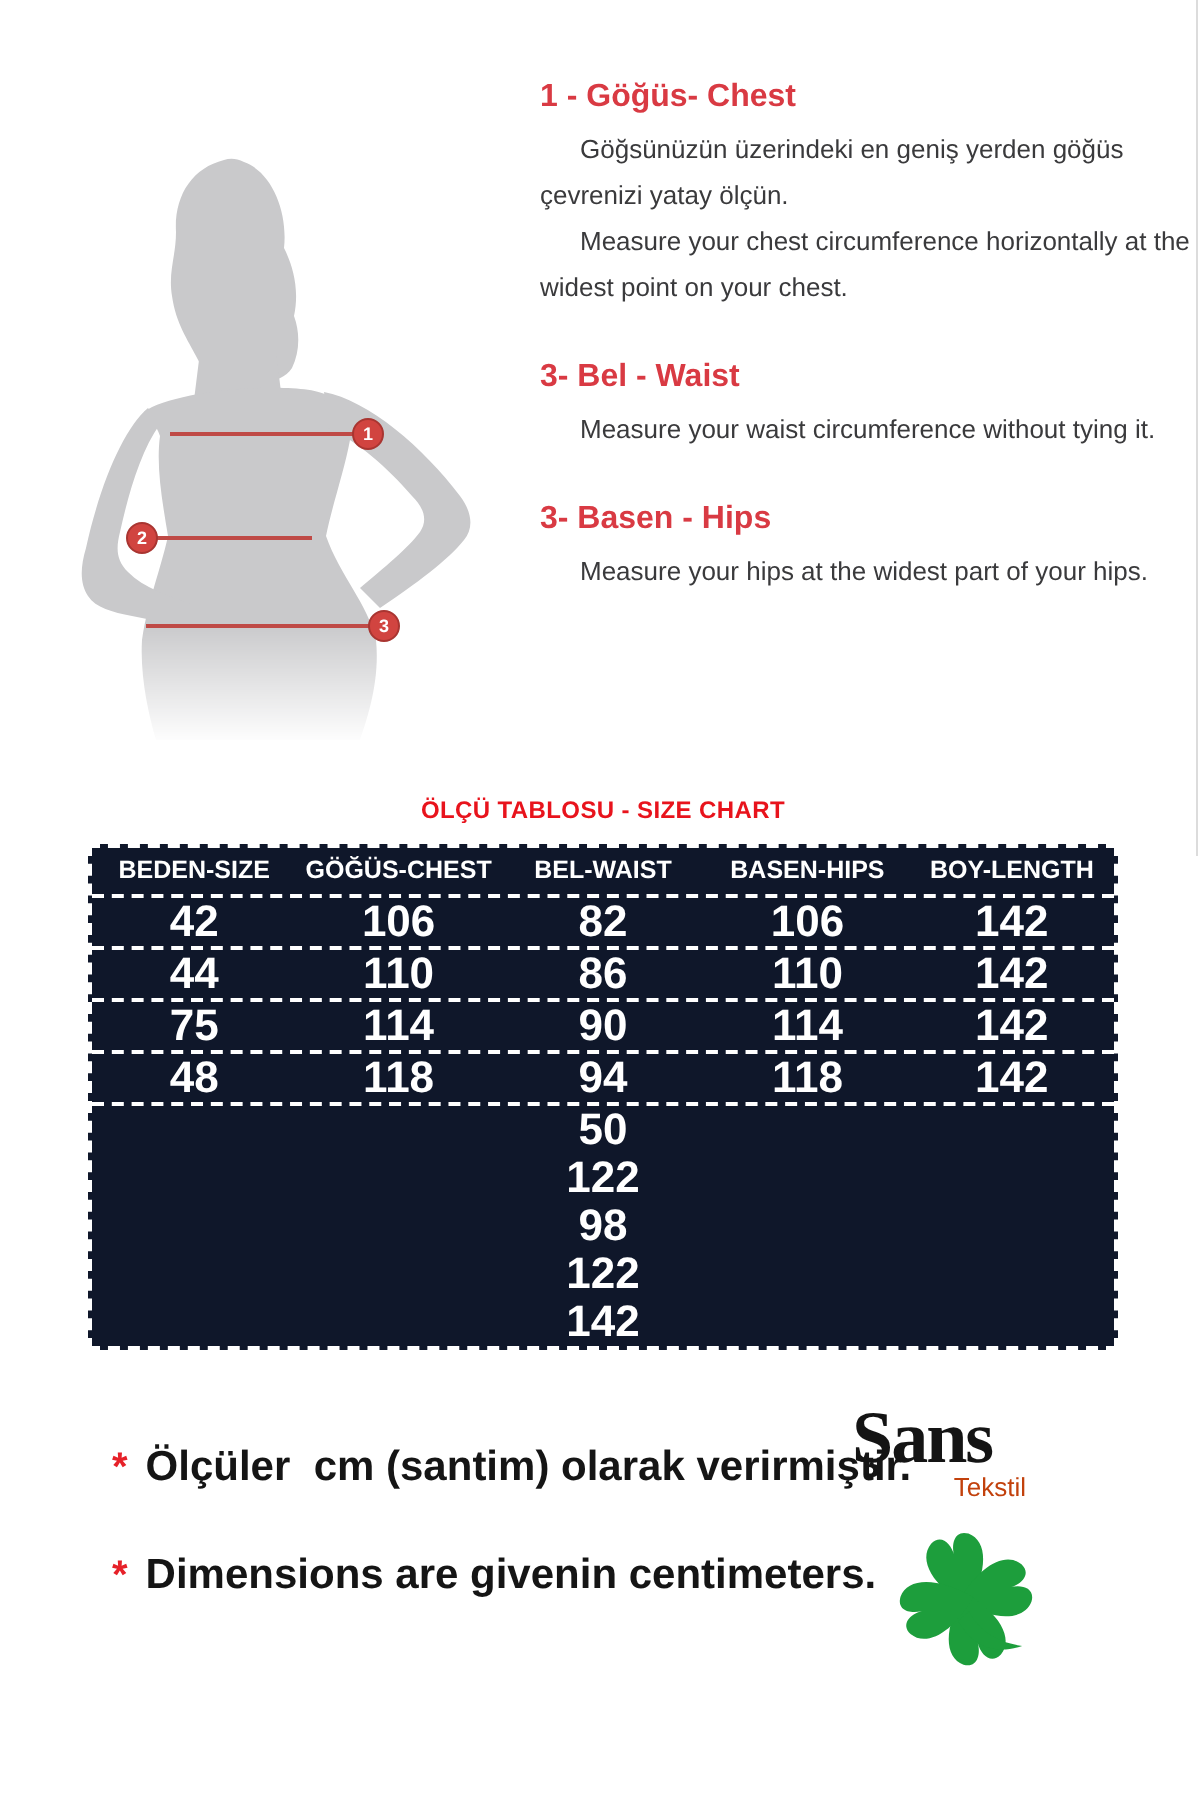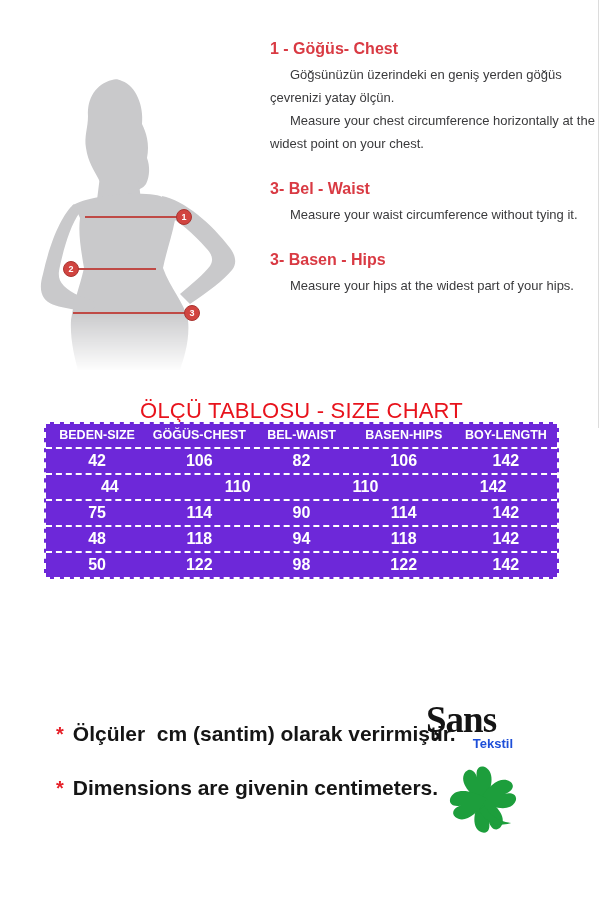--- a/index.html
+++ b/index.html
@@ -24,47 +24,47 @@
 
   
   .sections{position:absolute;left:270px;top:38px;width:334px;color:#3a3a3c;}
   .section{margin-bottom:23px;}
   .section-title{color:#d93a43;font-size:16px;font-weight:bold;line-height:22px;margin:0 0 3px 0;}
   .section p{margin:0;font-size:13px;line-height:23px;text-indent:20px;}
 
   
   .chart-title{
     position:absolute;left:44px;top:398px;width:515px;text-align:center;
-    color:#e8131c;font-size:22px;font-weight:normal;letter-spacing:.2px;
+    color:#e8131c;font-size:12px;font-weight:bold;letter-spacing:.2px;
   }
   .size-table{
     position:absolute;left:44px;top:422px;width:515px;
-    background:#6d28d9;border:2px dashed #ffffff;box-sizing:border-box;
+    background:#0f172a;border:2px dashed #ffffff;box-sizing:border-box;
   }
   .t-row{display:flex;border-bottom:2px dashed #ffffff;}
-  .t-row:last-child{border-bottom:none;}
+  .t-row:last-child{border-bottom:none;flex-direction:column;}
   .t-cell{
     flex:1 1 20%;text-align:center;color:#ffffff;font-weight:bold;
-    font-size:16px;line-height:22px;padding:1px 0;
+    font-size:22px;line-height:22px;padding:1px 0;
   }
   .t-row.head .t-cell{font-size:12.5px;line-height:21px;}
 
   
   .note{position:absolute;left:56px;font-size:21px;font-weight:bold;color:#151515;white-space:pre-wrap;}
   .note .star{color:#e62129;margin-right:9px;font-size:20px;}
   .note1{top:722px;}
   .note2{top:776px;}
 
   
   .logo{position:absolute;left:426px;top:702px;width:115px;}
   .logo-name{
     font-family:"Liberation Serif",serif;font-weight:bold;font-size:37px;
     line-height:36px;color:#141414;letter-spacing:-1px;margin:0;
   }
-  .logo-sub{font-size:13px;font-weight:bold;color:#1d4ed8;text-align:right;margin:-2px 28px 0 0;}
+  .logo-sub{font-size:13px;font-weight:normal;color:#c2410c;text-align:right;margin:-2px 28px 0 0;}
   .logo-clover{display:block;margin:8px 0 0 18px;}
 </style>
 </head>
 <body>
 
 <div class="canvas">
   <div class="edge-line"></div>
 
   <div class="figure-area">
     <svg class="figure-svg" width="200" height="300" viewBox="0 0 200 300">
@@ -131,20 +131,21 @@
       <div class="t-row">
         <div class="t-cell">42</div>
         <div class="t-cell">106</div>
         <div class="t-cell">82</div>
         <div class="t-cell">106</div>
         <div class="t-cell">142</div>
       </div>
       <div class="t-row">
         <div class="t-cell">44</div>
         <div class="t-cell">110</div>
+        <div class="t-cell">86</div>
         <div class="t-cell">110</div>
         <div class="t-cell">142</div>
       </div>
       <div class="t-row">
         <div class="t-cell">75</div>
         <div class="t-cell">114</div>
         <div class="t-cell">90</div>
         <div class="t-cell">114</div>
         <div class="t-cell">142</div>
       </div>

